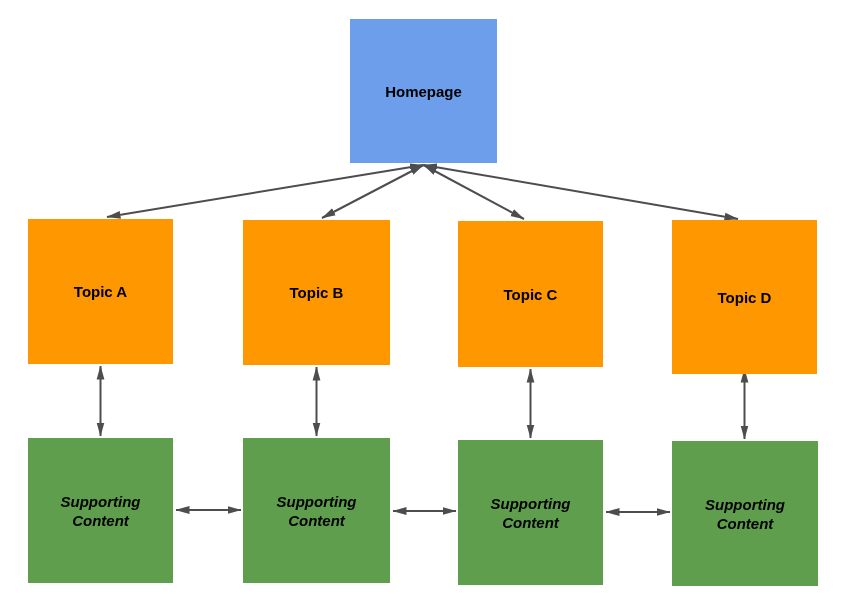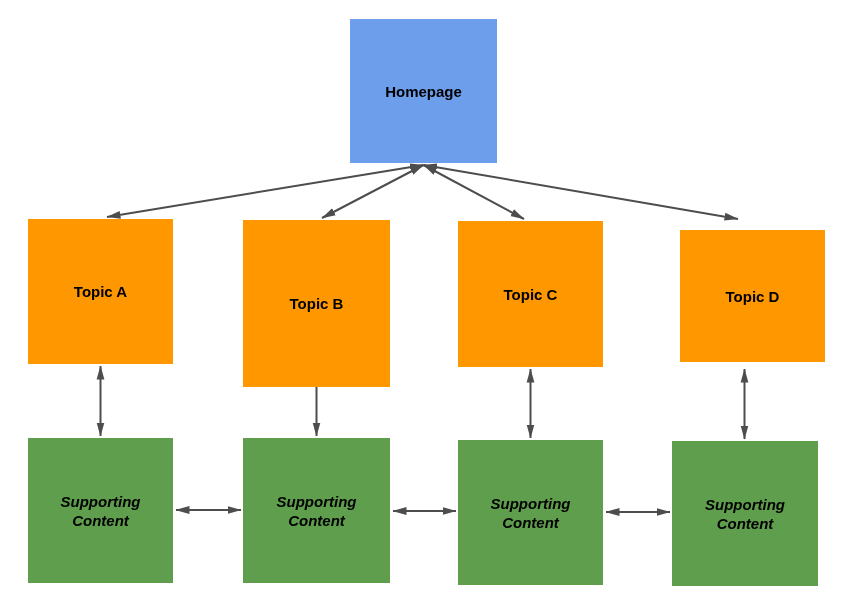--- a/index.html
+++ b/index.html
@@ -64,27 +64,27 @@
     <line x1="606" y1="512" x2="670" y2="512" marker-start="url(#ah)" marker-end="url(#ah)"></line>
   </svg>
 
   <div class="node homepage" style="left:350px; top:19px; width:147px; height:144px;">
     <span class="lbl">Homepage</span>
   </div>
 
   <div class="node topic" style="left:28px; top:219px; width:145px; height:145px;">
     <span class="lbl">Topic A</span>
   </div>
-  <div class="node topic" style="left:243px; top:220px; width:147px; height:167px;">
+  <div class="node topic" style="left:243px; top:220px; width:147px; height:145px;">
     <span class="lbl">Topic B</span>
   </div>
   <div class="node topic" style="left:458px; top:221px; width:145px; height:146px;">
     <span class="lbl">Topic C</span>
   </div>
-  <div class="node topic" style="left:672px; top:230px; width:145px; height:132px;margin-left:8px;">
+  <div class="node topic" style="left:672px; top:220px; width:145px; height:154px;">
     <span class="lbl">Topic D</span>
   </div>
 
   <div class="node supporting" style="left:28px; top:438px; width:145px; height:145px;">
     <span class="lbl">Supporting Content</span>
   </div>
   <div class="node supporting" style="left:243px; top:438px; width:147px; height:145px;">
     <span class="lbl">Supporting Content</span>
   </div>
   <div class="node supporting" style="left:458px; top:440px; width:145px; height:145px;">

